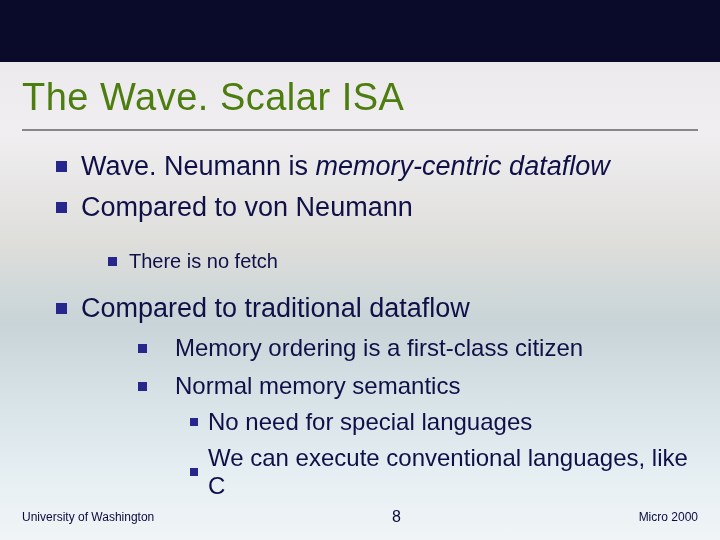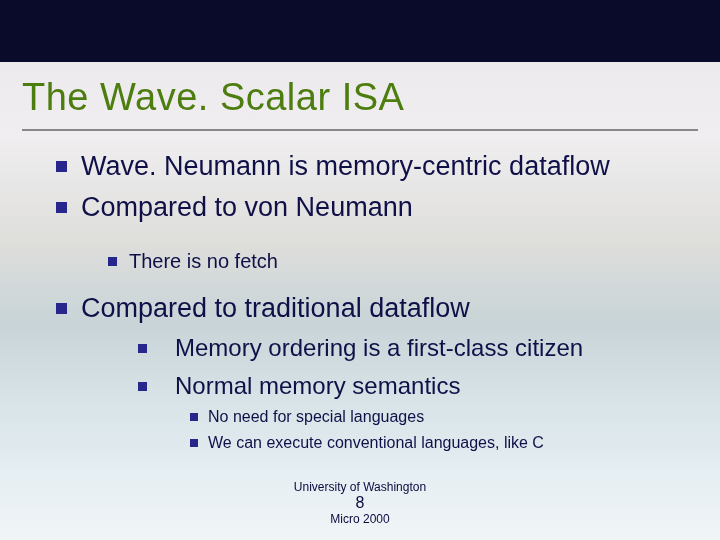--- a/index.html
+++ b/index.html
@@ -44,34 +44,33 @@
     background: #26268c;
     margin-right: 14px;
     flex-shrink: 0;
   }
   .bullet.sm { width: 9px; height: 9px; margin-right: 12px; }
   .bullet.xs { width: 8px; height: 8px; margin-right: 10px; }
   .row { display: flex; align-items: center; }
   .lvl1 { font-size: 27px; margin-left: 34px; margin-top: 10px; }
   .lvl2 { font-size: 20px; margin-left: 86px; margin-top: 27px; }
   .lvl3 { font-size: 24px; margin-left: 116px; margin-top: 10px; gap: 16px; }
-  .lvl4 { font-size: 16px; margin-left: 168px; margin-top: 8px; }
-  .italic { }
+  .lvl4 { font-size: 24px; margin-left: 168px; margin-top: 8px; }
+  .italic { font-style: italic; }
   .footer {
     position: absolute;
     bottom: 14px;
     left: 0;
     width: 100%;
     display: flex;
     align-items: center;
     justify-content: space-between;
     padding: 0 22px;
     color: #0a0a40;
     font-size: 12px;
-    flex-direction: column;
   }
   .footer .center { font-size: 16px; }
   .gap { height: 10px; }
 </style>
 </head>
 <body>
 
 <div class="topbar"></div>
 
 <div class="title">The Wave. Scalar ISA</div>

